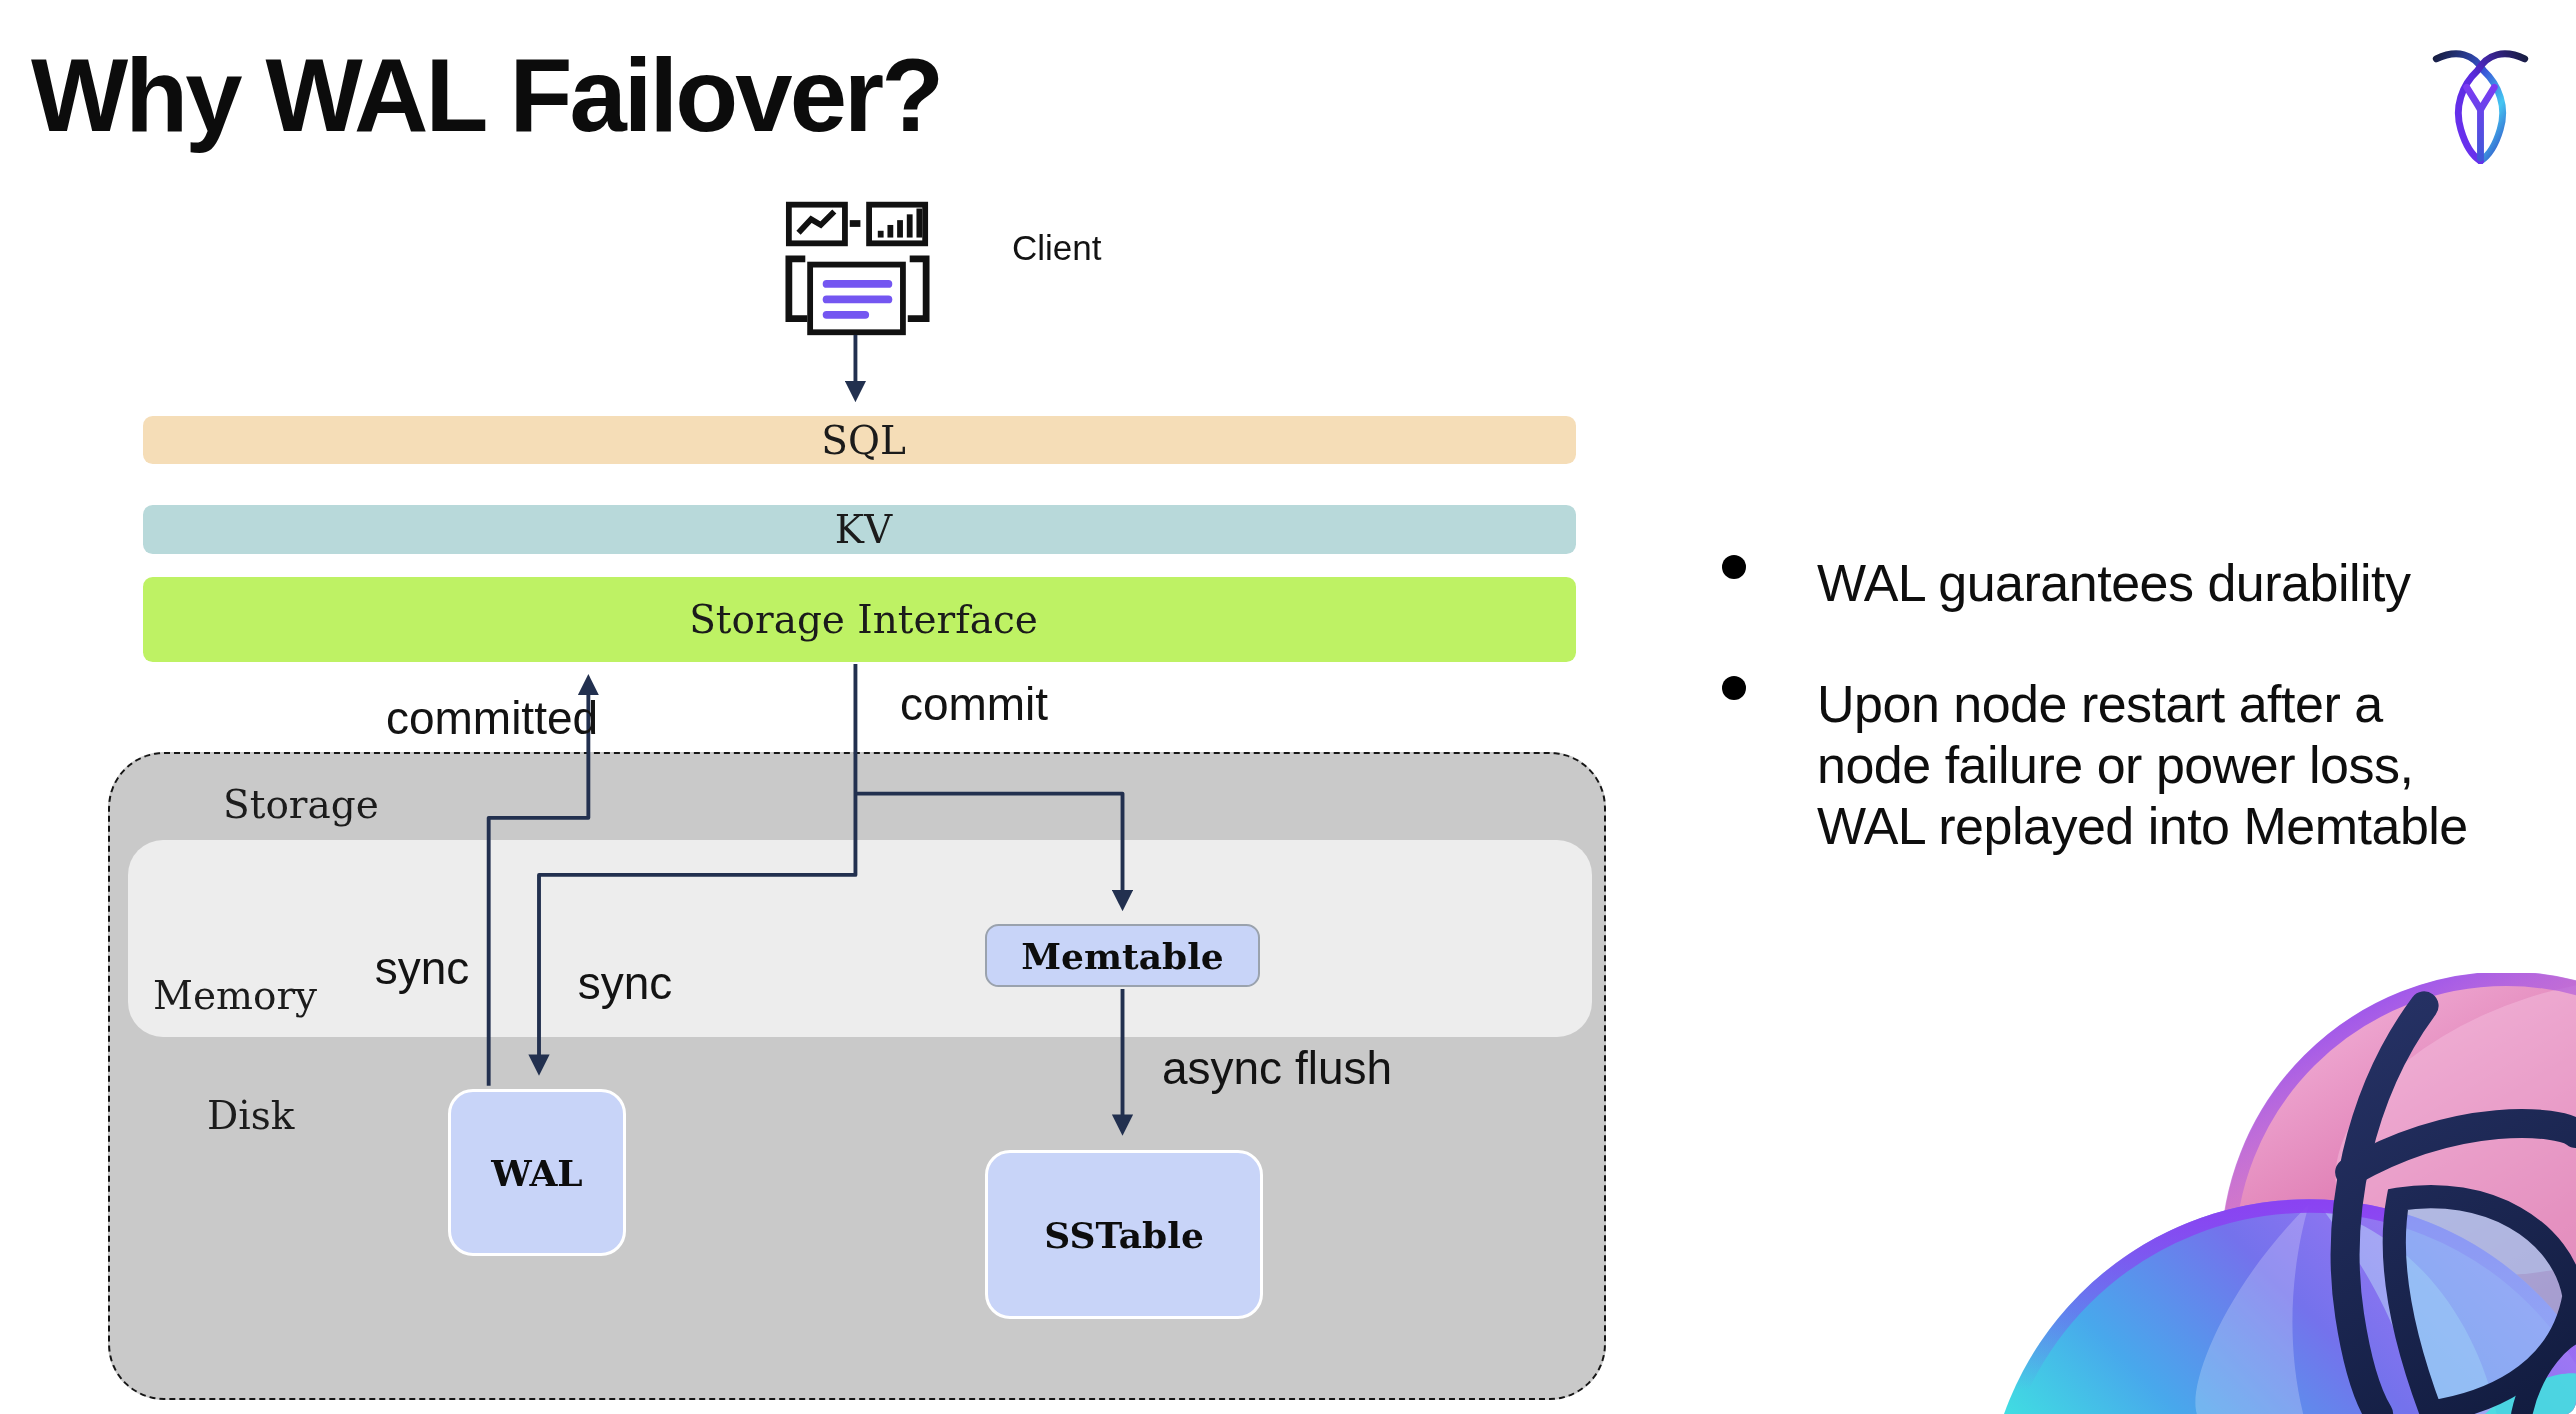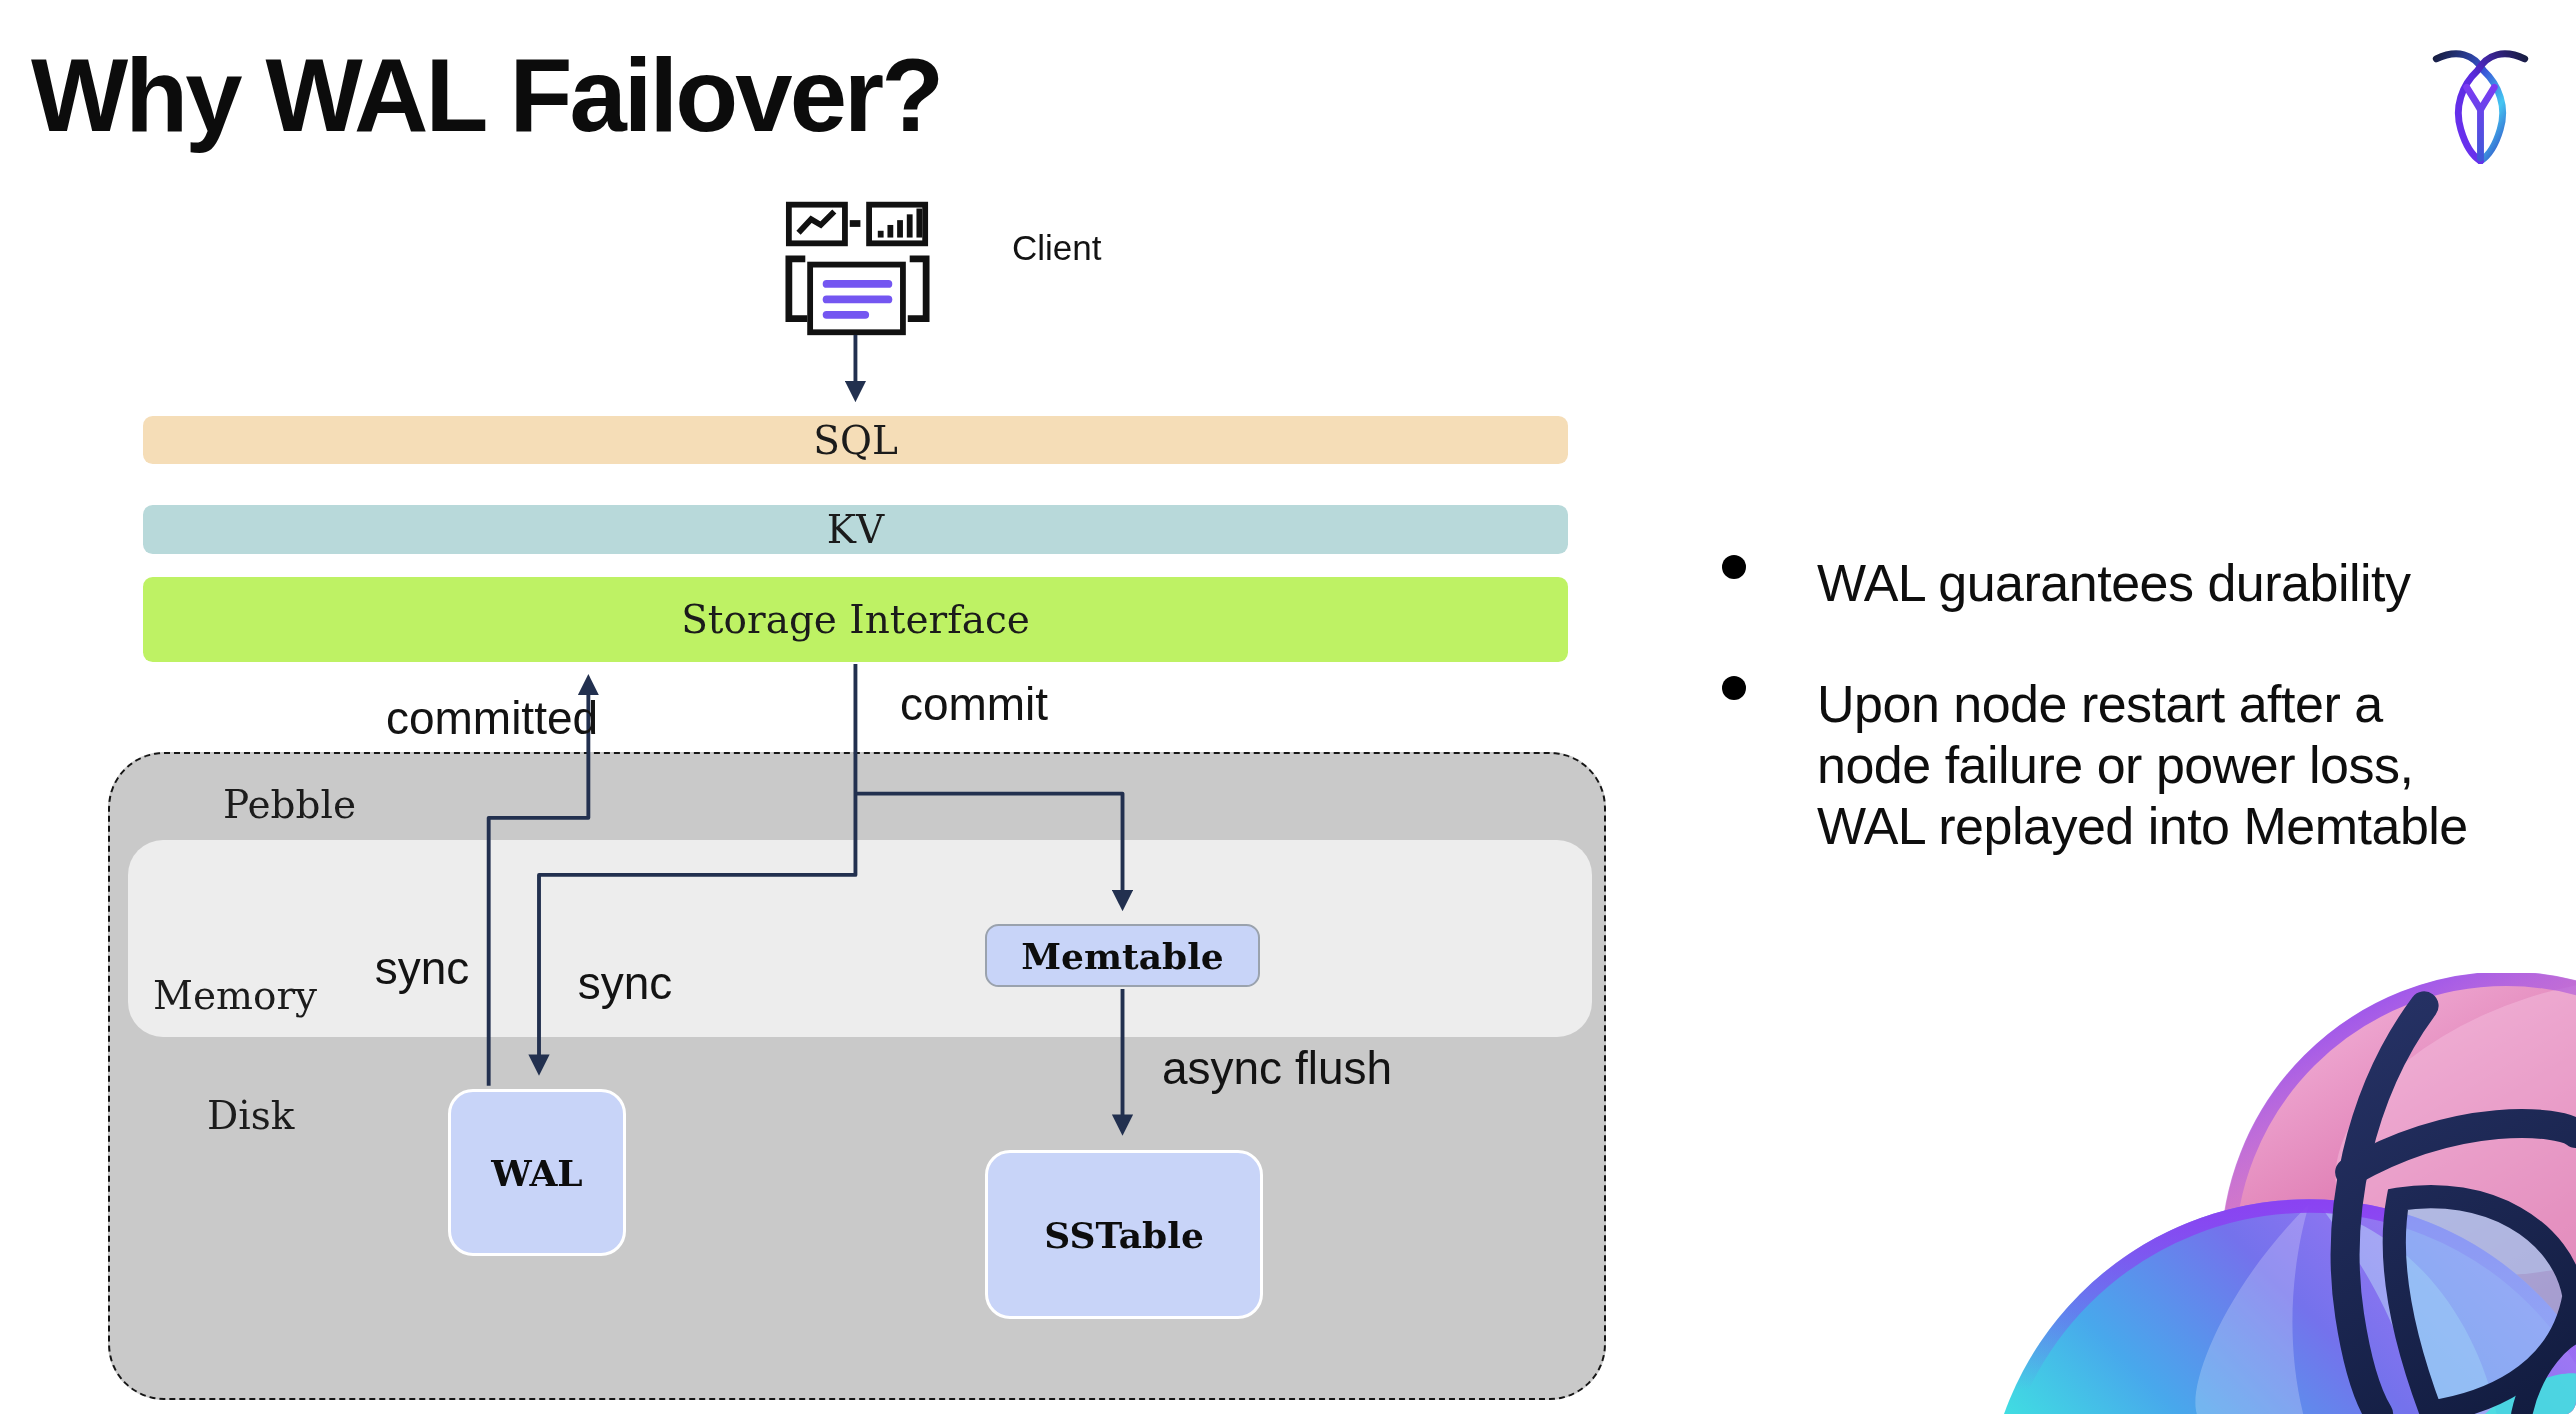--- a/index.html
+++ b/index.html
@@ -20,21 +20,21 @@
     font-size:103px;font-weight:800;letter-spacing:-2.9px;
     color:#0c0c0c;white-space:nowrap;
   }
 
   
   .bar{
     position:absolute;left:143px;width:1425px;
     border-radius:9.7px;
     display:flex;align-items:center;justify-content:center;
     font-family:"DejaVu Serif","Liberation Serif",serif;
-    font-size:39px;color:#1b1b1b;
+    font-size:39px;color:#1b1b1b;padding-left:8px;
   }
   .bar-sql{top:416px;height:48px;background:#f5ddb7;}
   .bar-kv{top:505px;height:49px;background:#b8d9da;}
   .bar-storage{top:577px;height:85px;background:#bef264;}
 
   
   .pebble{
     position:absolute;left:108px;top:752px;width:1498px;height:648px;
     background:#c9c9c9;border:2.9px dashed #151515;border-radius:56px;
     box-sizing:border-box;
@@ -146,21 +146,21 @@
   </div>
   <div class="bar bar-kv">
     <span>KV</span>
   </div>
   <div class="bar bar-storage">
     <span>Storage Interface</span>
   </div>
 
   <div class="pebble"></div>
   <div class="memory-band"></div>
-  <div class="region-label" style="left:223px;top:782px">Pebble</div>
+  <div class="region-label" style="left:223px;top:782px">Storage</div>
   <div class="region-label" style="left:153px;top:973px">Memory</div>
   <div class="region-label" style="left:207px;top:1093px">Disk</div>
 
   <div class="node node-wal">
     <span>WAL</span>
   </div>
   <div class="node node-memtable">
     <span>Memtable</span>
   </div>
   <div class="node node-sstable">

